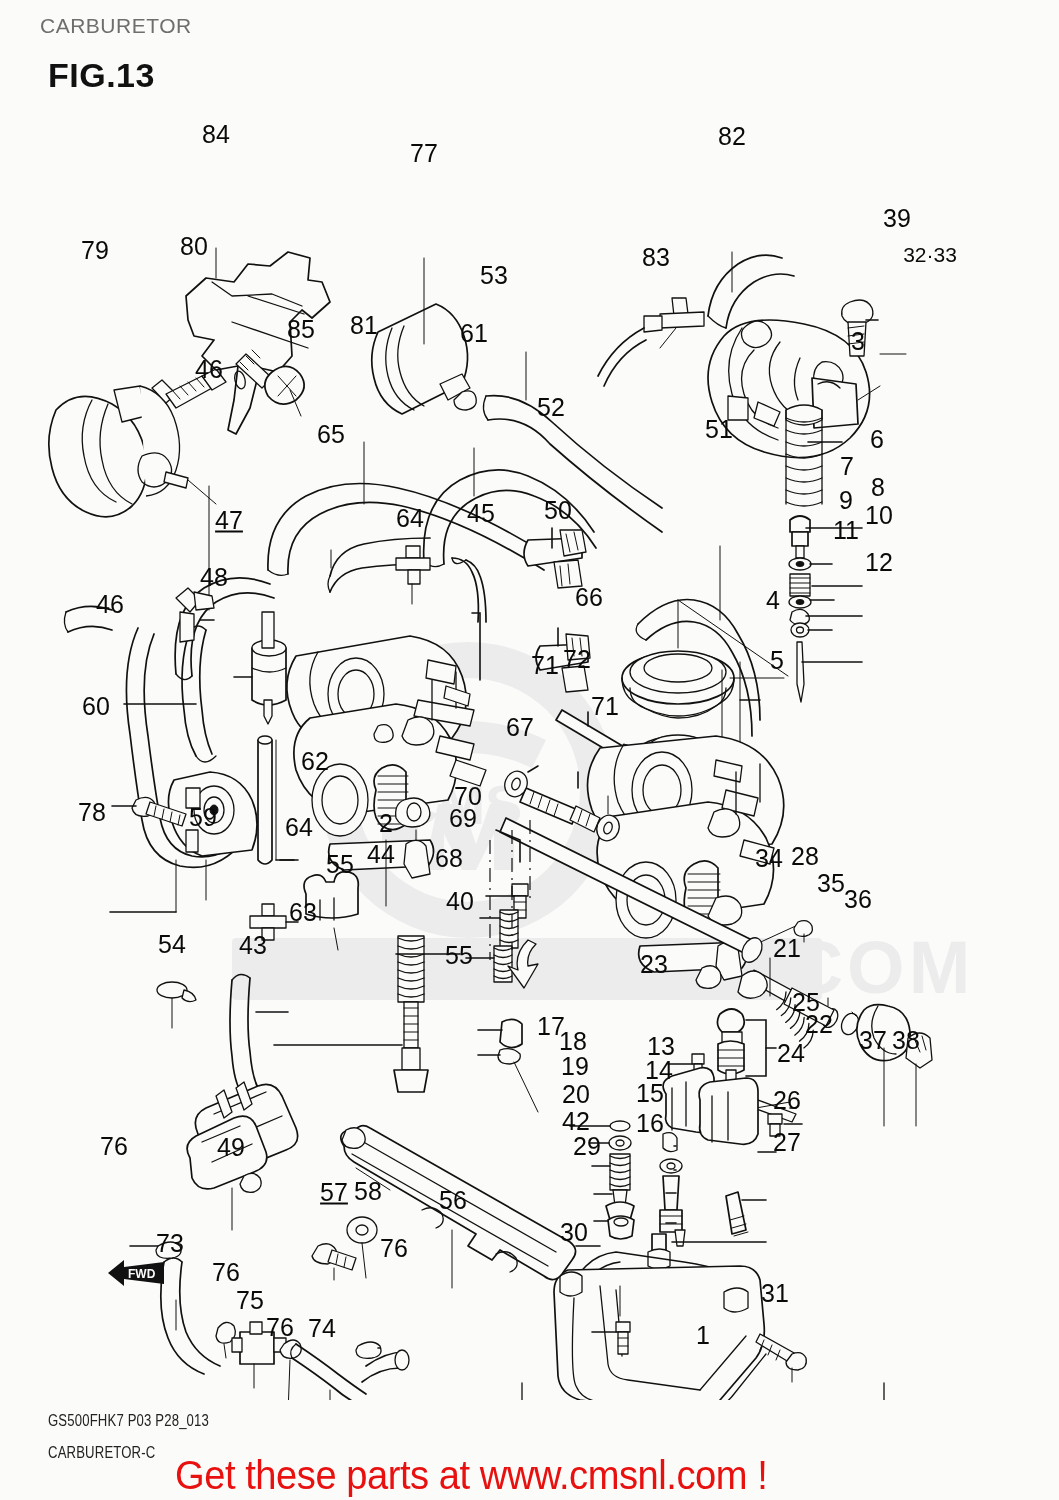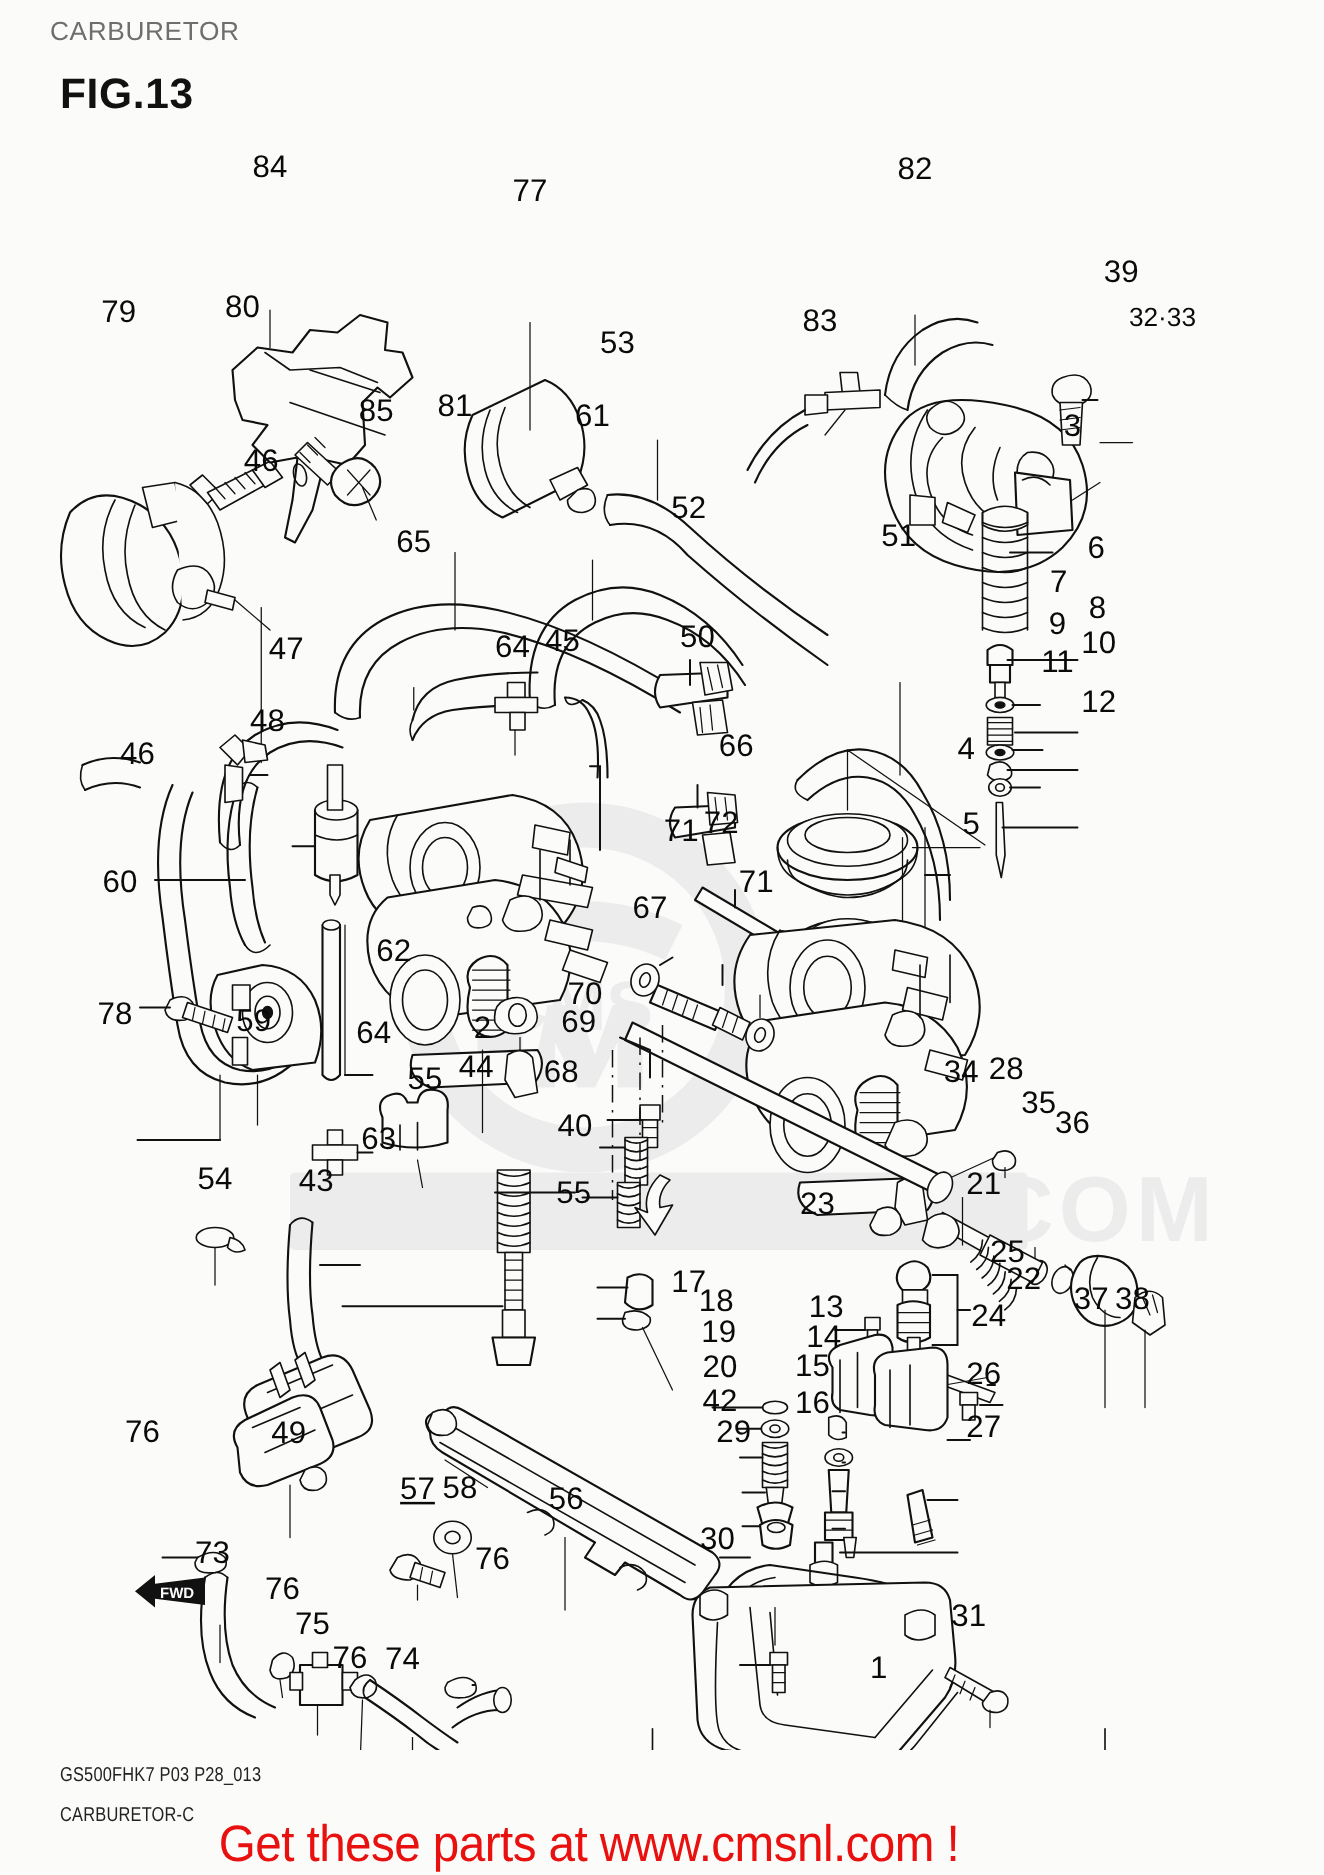--- a/index.html
+++ b/index.html
@@ -763,23 +763,23 @@
       <div class="lbl" style="left: 209px; top: 369px;">46</div>
       <div class="lbl" style="left: 551px; top: 407px;">52</div>
       <div class="lbl" style="left: 719px; top: 429px;">51</div>
       <div class="lbl" style="left: 331px; top: 434px;">65</div>
       <div class="lbl" style="left: 877px; top: 439px;">6</div>
       <div class="lbl" style="left: 847px; top: 466px;">7</div>
       <div class="lbl" style="left: 878px; top: 487px;">8</div>
       <div class="lbl" style="left: 846px; top: 500px;">9</div>
       <div class="lbl" style="left: 879px; top: 515px;">10</div>
       <div class="lbl" style="left: 846px; top: 530px;">11</div>
-      <div class="lbl" style="left: 229px; top: 520px;">47</div>
+      <div class="lbl" style="left: 229px; top: 520px; text-decoration: underline;">47</div>
       <div class="lbl" style="left: 410px; top: 518px;">64</div>
-      <div class="lbl" style="left: 450px; top: 513px;">45</div>
+      <div class="lbl" style="left: 481px; top: 513px;">45</div>
       <div class="lbl" style="left: 558px; top: 510px;">50</div>
       <div class="lbl" style="left: 879px; top: 562px;">12</div>
       <div class="lbl" style="left: 214px; top: 577px;">48</div>
       <div class="lbl" style="left: 773px; top: 600px;">4</div>
       <div class="lbl" style="left: 589px; top: 597px;">66</div>
       <div class="lbl" style="left: 110px; top: 604px;">46</div>
       <div class="lbl" style="left: 777px; top: 660px;">5</div>
       <div class="lbl" style="left: 545px; top: 665px;">71</div>
       <div class="lbl" style="left: 577px; top: 659px;">72</div>
       <div class="lbl" style="left: 605px; top: 706px;">71</div>

